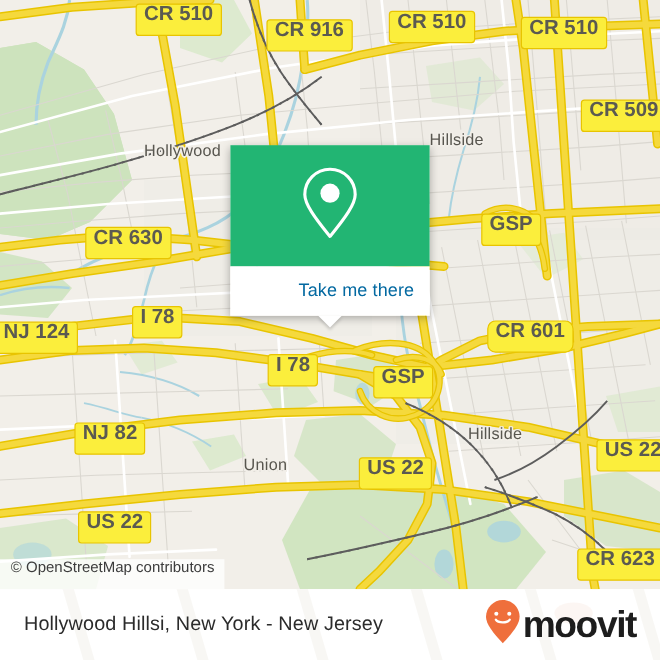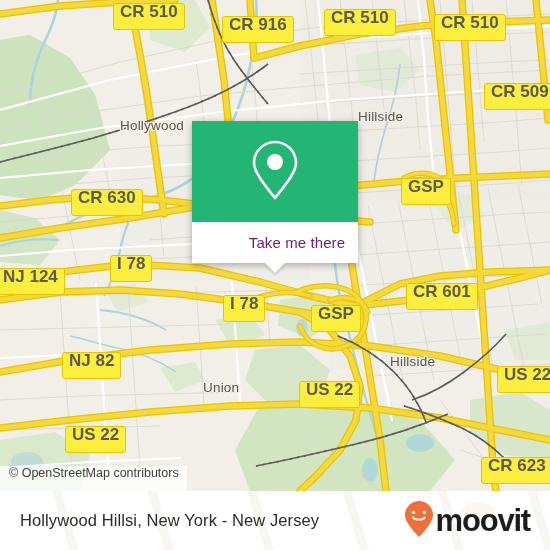--- a/index.html
+++ b/index.html
@@ -82,21 +82,21 @@
   #popup-bottom {
     height: 41px;
     background: #ffffff;
     display: flex;
     align-items: center;
     justify-content: center;
   }
   #popup-label {
     font-family: "Liberation Sans", sans-serif;
     font-size: 15px;
-    color: #701a75;
+    color: #0369a1;
     letter-spacing: .1px;
     margin-left: 44px;
   }
   #popup-tail {
     position: absolute;
     left: 50%;
     margin-left: -10px;
     top: 142px;
     width: 0;
     height: 0;
@@ -380,21 +380,21 @@
 
     <div class="shield" style="left:113px; top:3px;">CR 510</div>
     <div class="shield" style="left:222px; top:16px;">CR 916</div>
     <div class="shield" style="left:324px; top:9px;">CR 510</div>
     <div class="shield" style="left:434px; top:14px;">CR 510</div>
     <div class="shield" style="left:484px; top:83px;">CR 509</div>
     <div class="shield" style="left:401px; top:178px;">GSP</div>
     <div class="shield" style="left:71px;  top:189px;">CR 630</div>
     <div class="shield" style="left:110px; top:255px;">I 78</div>
     <div class="shield" style="left:-4px;  top:268px;">NJ 124</div>
-    <div class="shield" style="left:406px; top:283px;">CR 601</div>
+    <div class="shield" style="left:406px; top:267px;border-radius:7px;">CR 601</div>
     <div class="shield" style="left:223px; top:295px;">I 78</div>
     <div class="shield" style="left:311px; top:305px;">GSP</div>
     <div class="shield" style="left:62px;  top:352px;">NJ 82</div>
     <div class="shield" style="left:299px; top:381px;">US 22</div>
     <div class="shield" style="left:497px; top:366px;">US 22</div>
     <div class="shield" style="left:65px;  top:426px;">US 22</div>
     <div class="shield" style="left:481px; top:457px;">CR 623</div>
 
     <div id="popup">
       <div id="popup-top">

